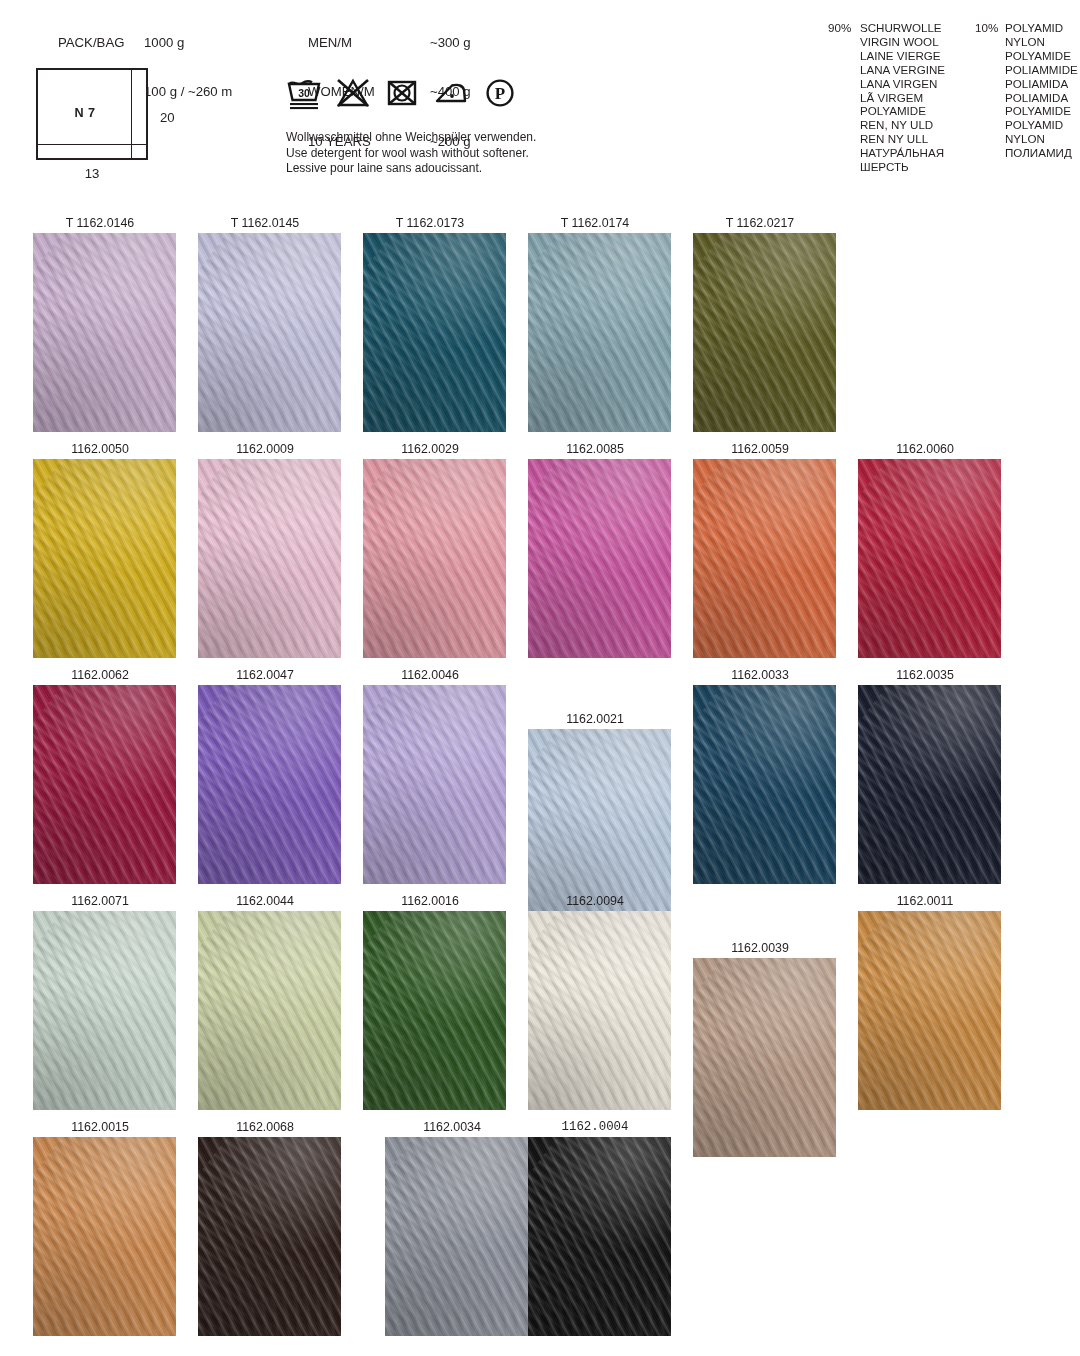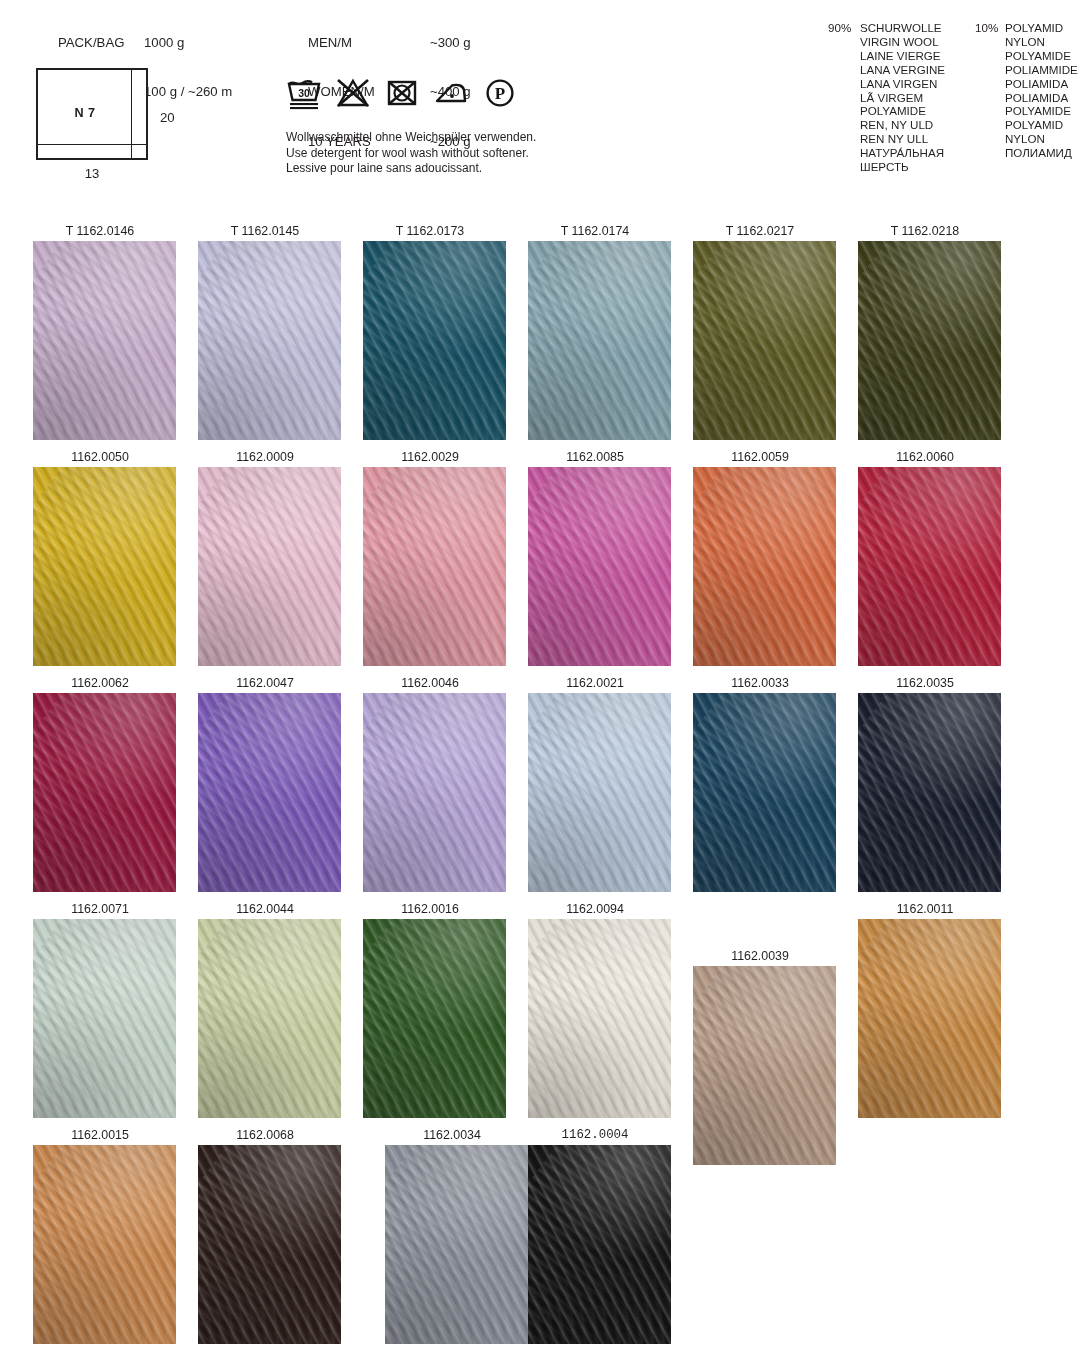--- a/index.html
+++ b/index.html
@@ -151,21 +151,21 @@
     top: 214px;
     width: 1010px;
   }
   .row {
     display: block;
     height: 226px;
     position: relative;
   }
   .cell {
     position: absolute;
-    top: 8px;
+    top: 0;
     width: 134px;
   }
   .cell-label {
     height: 19px;
     line-height: 19px;
     text-align: center;
     font-size: 12.4px;
     color: #231f20;
     white-space: nowrap;
   }
@@ -433,30 +433,20 @@
       <div class="cell" style="left: 660px;">
         <div class="cell-label">T 1162.0217</div>
         <div class="swatch" style="background: rgb(94, 92, 34);">
           <div class="ply a"></div>
           <div class="ply b"></div>
           <div class="ply c"></div>
           <div class="fuzz"></div>
           <div class="shade"></div>
         </div>
       </div>
-      <div class="cell" style="left: 825px;">
-        <div class="cell-label">T 1162.0218</div>
-        <div class="swatch" style="background: rgb(62, 63, 24);">
-          <div class="ply a"></div>
-          <div class="ply b"></div>
-          <div class="ply c"></div>
-          <div class="fuzz"></div>
-          <div class="shade"></div>
-        </div>
-      </div>
     </div>
     <div class="row">
       <div class="cell" style="left: 0px;">
         <div class="cell-label">1162.0050</div>
         <div class="swatch" style="background: rgb(217, 180, 28);">
           <div class="ply a"></div>
           <div class="ply b"></div>
           <div class="ply c"></div>
           <div class="fuzz"></div>
           <div class="shade"></div>
@@ -537,21 +527,21 @@
       <div class="cell" style="left: 330px;">
         <div class="cell-label">1162.0046</div>
         <div class="swatch" style="background: rgb(185, 168, 221);">
           <div class="ply a"></div>
           <div class="ply b"></div>
           <div class="ply c"></div>
           <div class="fuzz"></div>
           <div class="shade"></div>
         </div>
       </div>
-      <div class="cell" style="left: 495px;">
+      <div class="cell" style="left: 495px; margin-top: 44px;">
         <div class="cell-label">1162.0021</div>
         <div class="swatch" style="background: rgb(189, 206, 226);">
           <div class="ply a"></div>
           <div class="ply b"></div>
           <div class="ply c"></div>
           <div class="fuzz"></div>
           <div class="shade"></div>
         </div>
       </div>
       <div class="cell" style="left: 660px;">

